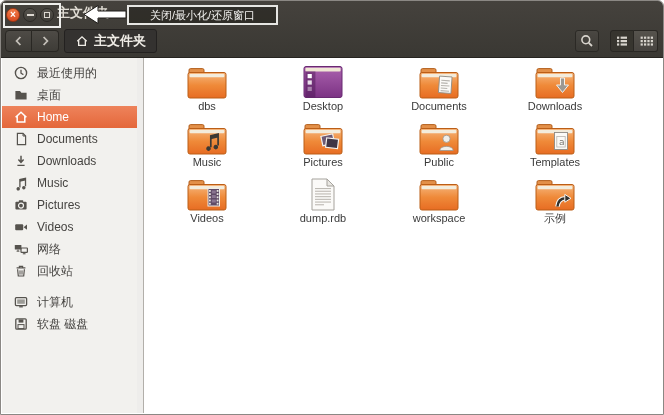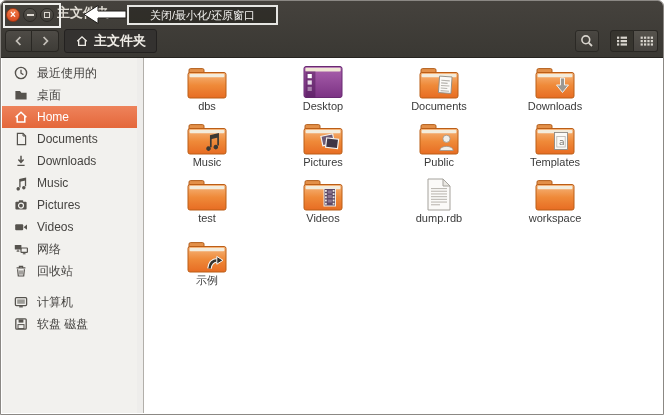--- a/index.html
+++ b/index.html
@@ -398,28 +398,20 @@
             <rect x="21.8" y="14.5" width="8.4" height="10.5" fill="none" stroke="#b8b5af" stroke-width=".8"></rect>
             <text x="24" y="23" font-size="9" fill="#77746e" font-family="DejaVu Sans, sans-serif">a</text>
           </svg>
           <span class="fname">Templates</span>
         </div>
         <div class="cell">
           <svg width="40" height="33" viewBox="0 0 40 33">
             <rect x="2" y="2.6" width="15" height="8" rx="1.5" fill="#e39049" stroke="#b35f1d"></rect>
             <rect x="1" y="6.5" width="38" height="25.5" rx="2" fill="url(#g-folder)" stroke="#bb5e17"></rect>
             <rect x="2.6" y="8" width="34.8" height="3.2" rx="1" fill="#f3ecdc"></rect>
-          </svg>
-          <span class="fname">test</span>
-        </div>
-        <div class="cell">
-          <svg width="40" height="33" viewBox="0 0 40 33">
-            <rect x="2" y="2.6" width="15" height="8" rx="1.5" fill="#e39049" stroke="#b35f1d"></rect>
-            <rect x="1" y="6.5" width="38" height="25.5" rx="2" fill="url(#g-folder)" stroke="#bb5e17"></rect>
-            <rect x="2.6" y="8" width="34.8" height="3.2" rx="1" fill="#f3ecdc"></rect>
             <rect x="21" y="10.5" width="11.5" height="17.5" fill="#5f4b66" stroke="#efede9" stroke-width="1"></rect>
             <g fill="#e8e5df">
               <rect x="22" y="12" width="1.8" height="1.8"></rect>
               <rect x="22" y="15.2" width="1.8" height="1.8"></rect>
               <rect x="22" y="18.4" width="1.8" height="1.8"></rect>
               <rect x="22" y="21.6" width="1.8" height="1.8"></rect>
               <rect x="22" y="24.8" width="1.8" height="1.8"></rect>
               <rect x="29.7" y="12" width="1.8" height="1.8"></rect>
               <rect x="29.7" y="15.2" width="1.8" height="1.8"></rect>
               <rect x="29.7" y="18.4" width="1.8" height="1.8"></rect>

